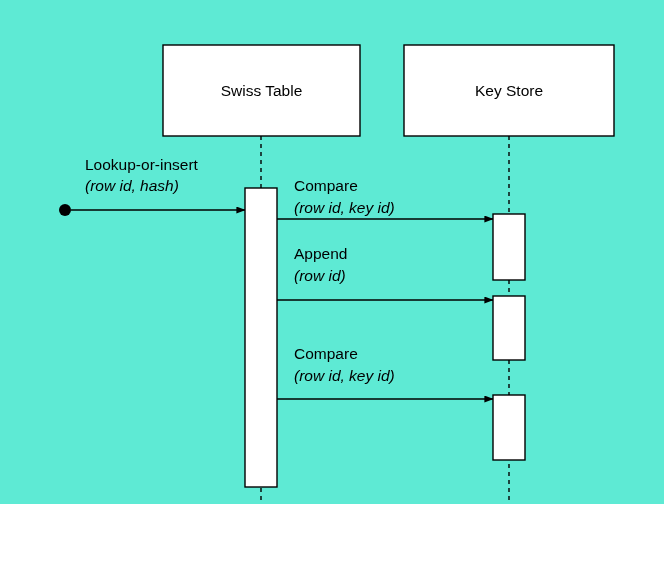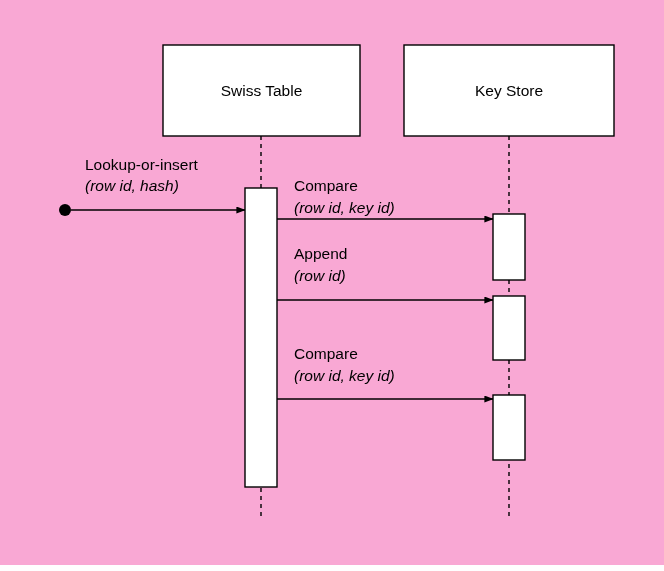--- a/index.html
+++ b/index.html
@@ -7,22 +7,22 @@
     padding: 0;
     background: #ffffff;
   }
   body {
     font-family: "Liberation Sans", sans-serif;
     -webkit-font-smoothing: antialiased;
   }
   #canvas {
     position: relative;
     width: 664px;
-    height: 565px;
-    background: #f9a8d4;
+    height: 504px;
+    background: #5eead4;
     overflow: hidden;
   }
   svg#diagram {
     position: absolute;
     left: 0;
     top: 0;
     width: 664px;
     height: 571px;
   }
   .lifeline-box {

